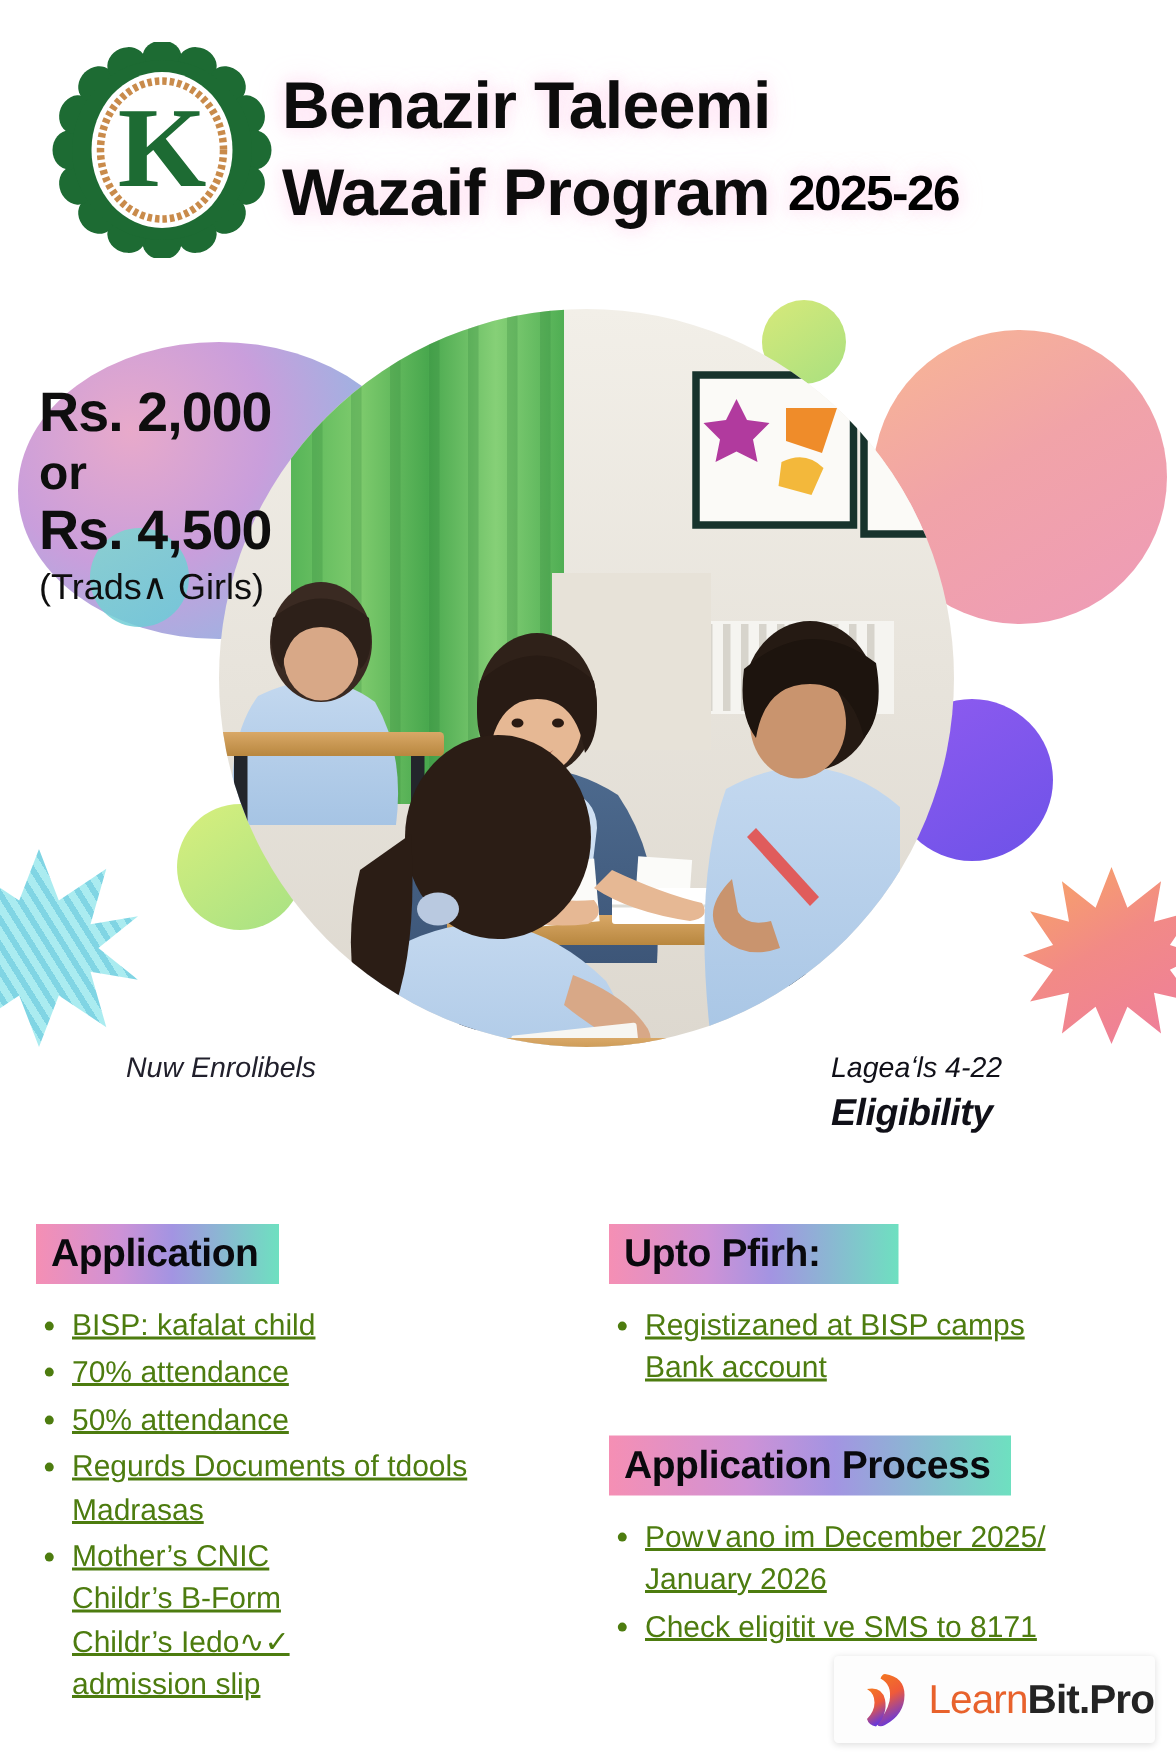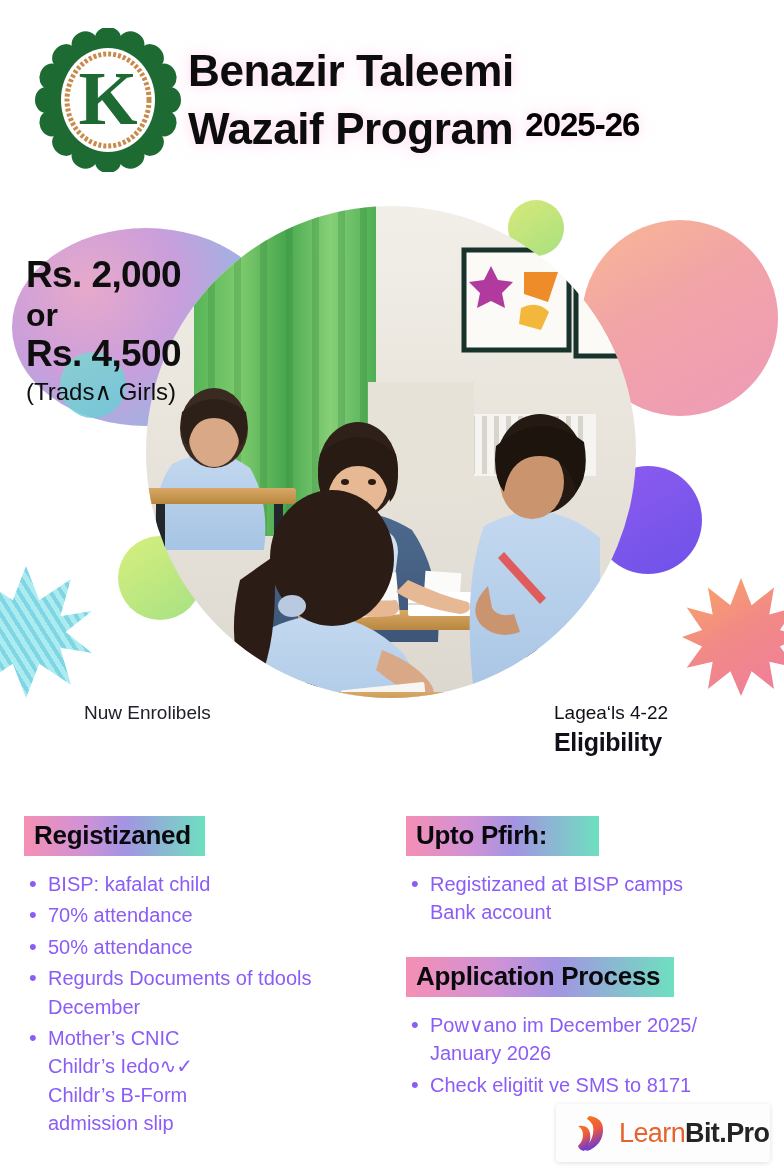--- a/index.html
+++ b/index.html
@@ -57,38 +57,38 @@
   
   #header { position:absolute; left:0; top:20px; width:784px; height:160px; display:flex; align-items:center; padding-left:34px; }
   #logo { width:148px; height:144px; flex:0 0 148px; position:relative; }
   #title-wrap { margin-left:6px; }
   .title-line {
     font-weight:900; font-size:44px; line-height:1.04; color:#0c0c0c;
     letter-spacing:-.4px;
     text-shadow:0 0 9px rgba(255,230,245,.96), 0 0 18px rgba(255,214,240,.72), 0 0 3px rgba(255,255,255,.9);
     white-space:nowrap;
   }
-  #title-line2 { display:flex; align-items:flex-start;margin-top:12px; }
+  #title-line2 { display:flex; align-items:center;margin-top:12px; }
   #title-year { font-weight:800; font-size:33px; margin-left:12px; letter-spacing:-1px;
     text-shadow:0 0 9px rgba(255,230,245,.96), 0 0 16px rgba(255,214,240,.7); }
   
   #photo {
     position:absolute; left:146px; top:206px; width:490px; height:492px;
     border-radius:50%; overflow:hidden;
   }
   #photo svg { display:block; width:100%; height:100%; }
   
   #price-bubble {
     position:absolute; left:26px; top:255px; width:250px; text-align:left; color:#0e0e0e;
   }
   .price-main { font-size:37px; font-weight:800; letter-spacing:-.6px; line-height:1.1; }
   .price-or { font-size:32px; font-weight:600; line-height:1.2; }
   .price-note { font-size:24px; font-weight:500; line-height:1.25; margin-top:2px; }
   
-  #stats { position:absolute; left:62px; top:700px; width:690px; display:flex; align-items:flex-start; }
+  #stats { position:absolute; left:62px; top:700px; width:690px; display:flex; align-items:flex-start;font-style:italic; }
   .stat { padding:0 18px; position:relative; }
   .stat:nth-child(1){ width:236px; padding-left:22px; }
   .stat:nth-child(2){ width:230px; padding-left:26px; }
   .stat:nth-child(3){ width:224px; padding-left:26px; }
   .stat-sep { position:absolute; left:0; top:6px; width:2px; height:56px; background:rgba(255,255,255,.5); }
   .stat-label { font-size:19px; font-weight:500; line-height:1.35; }
   .stat-value { font-size:25px; font-weight:800; line-height:1.3; letter-spacing:-.3px; }
   .stat-light .stat-label { color:#21202c; }
   .stat-light .stat-value { color:#ffffff; }
   .stat-dark .stat-label, .stat-dark .stat-value { color:#101018; }
@@ -97,21 +97,21 @@
   #panel-right { position:absolute; left:406px; top:816px; width:366px; }
   .section-head {
     display:inline-block; font-size:26px; font-weight:800; color:#09090d;
     padding:4px 14px 5px 10px; letter-spacing:-.3px;
     background:linear-gradient(90deg,#f58fb4 0%, #cf92d6 34%, #a394e2 56%, #6ee0c0 100%);
   }
   .section-head.wide { padding-right:52px; }
   ul.bullets { list-style:none; margin-top:14px; }
   ul.bullets li {
     position:relative; padding-left:24px; font-size:20px; line-height:1.42;
-    color:#8b5cf6; font-weight:500; margin-bottom:3px;
+    color:#4d7c0f; font-weight:500; margin-bottom:3px;text-decoration:underline;
   }
   ul.bullets li::before {
     content:"\2022"; position:absolute; left:5px; top:-1px; font-size:22px; line-height:1.4;
   }
   ul.bullets li .sub { display:block; }
   .gap-lg { margin-top:30px; }
   
   #footer-logo {
     position:absolute; left:556px; top:1104px; width:214px; height:58px;
     background:#fdfdfd; border-radius:3px; display:flex; align-items:center; padding-left:14px;
@@ -316,39 +316,39 @@
     <div class="stat-value">Rs. 3,500</div>
   </div>
   <div class="stat stat-dark">
     <span class="stat-sep"></span>
     <div class="stat-label">Lageaʻls 4-22</div>
     <div class="stat-value">Eligibility</div>
   </div>
 </div>
 
 <div id="panel-left">
-  <div class="section-head">Registizaned</div>
+  <div class="section-head">Application</div>
   <ul class="bullets">
     <li>
       <span>BISP: kafalat child</span>
     </li>
     <li>
       <span>70% attendance</span>
     </li>
     <li>
       <span>50% attendance</span>
     </li>
     <li>
       <span>Regurds Documents of tdools</span>
-      <span class="sub">December</span>
+      <span class="sub">Madrasas</span>
     </li>
     <li>
       <span>Mother’s CNIC</span>
+      <span class="sub">Childr’s B-Form</span>
       <span class="sub">Childr’s Iedo∿✓</span>
-      <span class="sub">Childr’s B-Form</span>
       <span class="sub">admission slip</span>
     </li>
   </ul>
 </div>
 
 <div id="panel-right">
 
   <div>
     <div class="section-head wide">Upto Pfirh:</div>
     <ul class="bullets">

